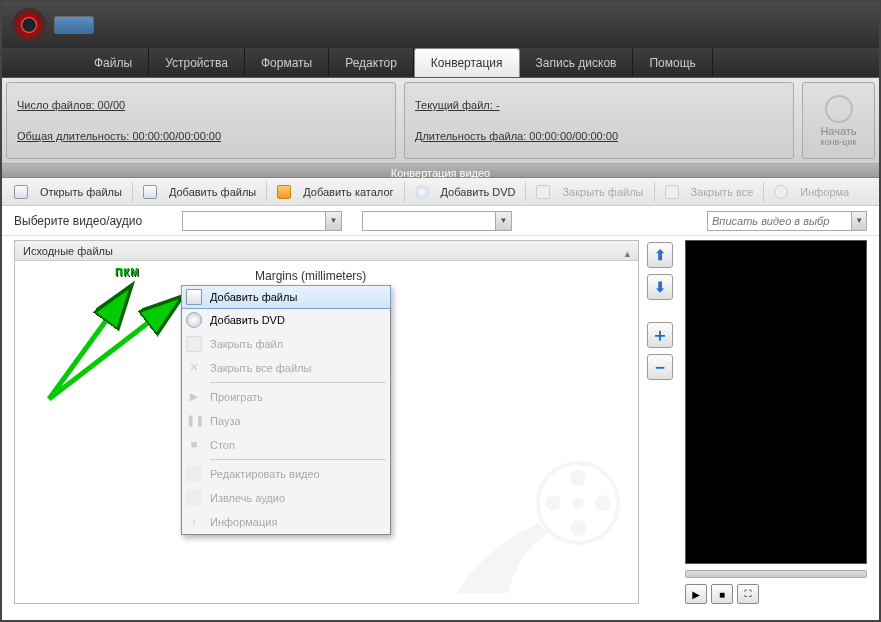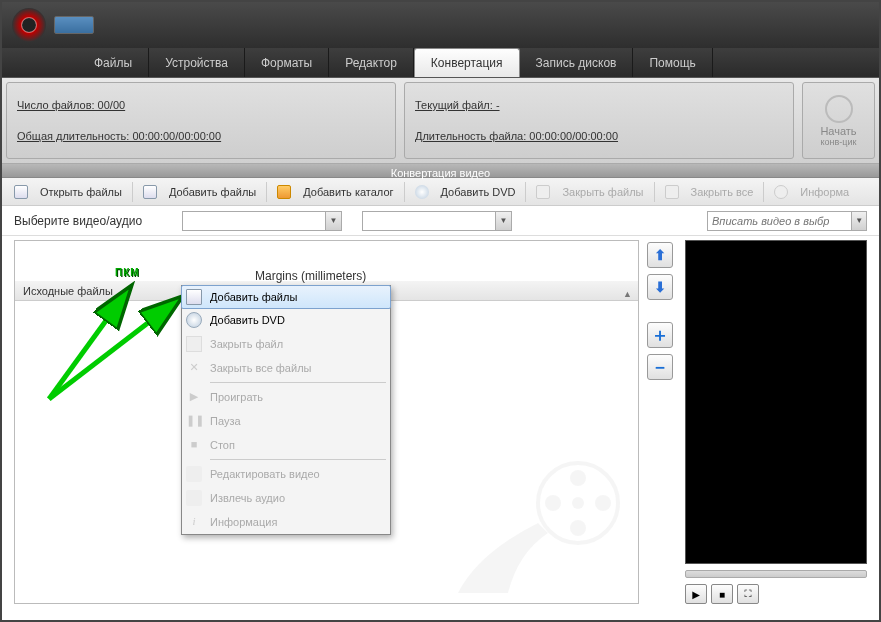--- a/index.html
+++ b/index.html
@@ -33,21 +33,21 @@
     .selector-row label { color: #333; font-size: 12px; }
     .combo { height: 20px; border: 1px solid #aaa; background: #fff; display: flex; align-items: center; position: relative; }
     .combo-drop { width: 16px; height: 100%; background: linear-gradient(#f0f0f0, #d0d0d0); border-left: 1px solid #aaa; display: flex; align-items: center; justify-content: center; font-size: 8px; color: #555; }
     .combo1 { width: 160px; margin-left: 20px; }
     .combo2 { width: 150px; }
     .combo-right { width: 160px; margin-left: auto; }
     .combo-right input { border: none; width: 100%; padding: 0 4px; color: #aaa; font-size: 11px; font-style: italic; outline: none; }
     
     .main-area { display: flex; height: 380px; padding: 4px 12px 12px 12px; gap: 8px; }
     .left-panel { flex: 1; border: 1px solid #bbb; background: #fff; position: relative; overflow: hidden; }
-    .panel-header { height: 20px; background: linear-gradient(#f4f4f4, #e4e4e4); border-bottom: 1px solid #ccc; padding: 0 8px; line-height: 20px; color: #333; position: relative; margin-top: 40px; }
+    .panel-header { height: 20px; background: linear-gradient(#f4f4f4, #e4e4e4); border-bottom: 1px solid #ccc; padding: 0 8px; line-height: 20px; color: #333; position: relative; }
     .panel-header .caret { position: absolute; right: 6px; top: 3px; font-size: 9px; color: #777; }
     .margins-label { position: absolute; left: 240px; top: 28px; font-size: 12px; color: #333; }
     
     .filmreel { position: absolute; right: 10px; bottom: 10px; width: 180px; height: 140px; opacity: 0.08; }
     
     .context-menu { position: absolute; left: 166px; top: 44px; width: 210px; background: #f4f4f4; border: 1px solid #888; box-shadow: 2px 3px 6px rgba(0,0,0,0.3); }
     .ctx-item { height: 24px; display: flex; align-items: center; padding: 0 8px 0 4px; gap: 8px; cursor: pointer; }
     .ctx-item.highlighted { background: linear-gradient(#e8f2fd, #cfe6fb); border: 1px solid #7da2ce; margin: -1px; border-radius: 2px; }
     .ctx-item.disabled { color: #aaa; }
     .ctx-item .ci { width: 16px; height: 16px; display: inline-block; }

